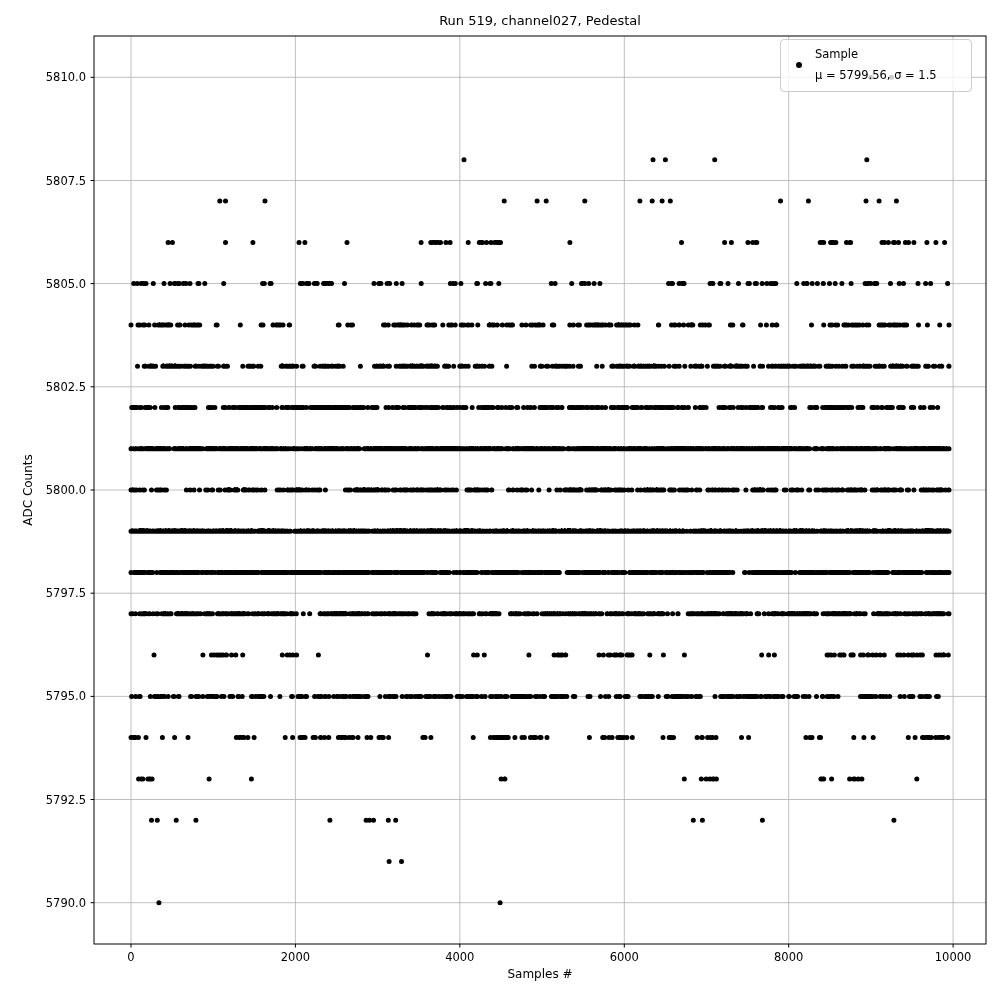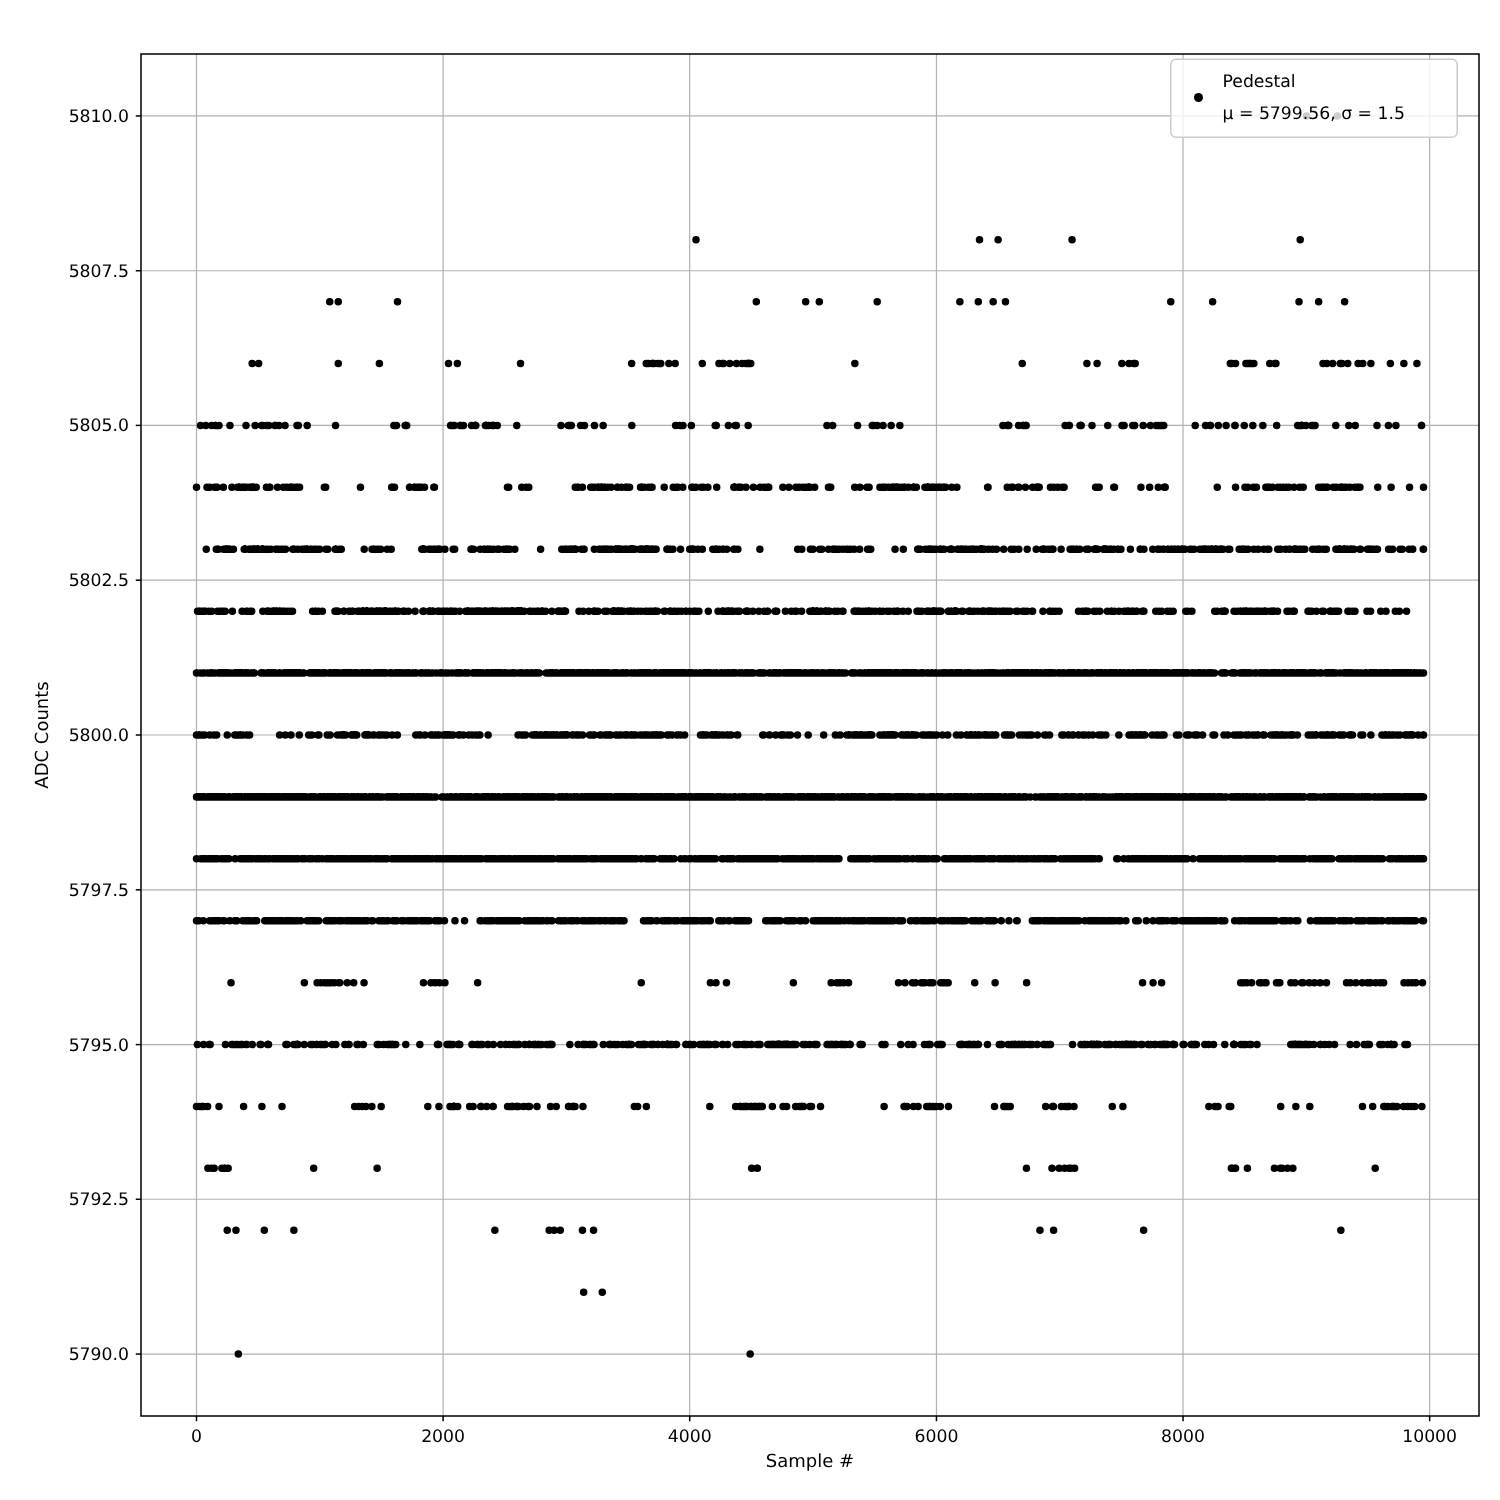--- a/index.html
+++ b/index.html
@@ -97,23 +97,24 @@
       <line x1="90.5" x2="94" y1="386.8" y2="386.8" stroke="#000000" stroke-width="1"></line>
       <text x="86" y="390.8" text-anchor="end" font-size="11.5" fill="#000" font-family="&quot;DejaVu Sans&quot;,sans-serif">5802.5</text>
       <line x1="90.5" x2="94" y1="283.6" y2="283.6" stroke="#000000" stroke-width="1"></line>
       <text x="86" y="287.6" text-anchor="end" font-size="11.5" fill="#000" font-family="&quot;DejaVu Sans&quot;,sans-serif">5805.0</text>
       <line x1="90.5" x2="94" y1="180.5" y2="180.5" stroke="#000000" stroke-width="1"></line>
       <text x="86" y="184.5" text-anchor="end" font-size="11.5" fill="#000" font-family="&quot;DejaVu Sans&quot;,sans-serif">5807.5</text>
       <line x1="90.5" x2="94" y1="77.3" y2="77.3" stroke="#000000" stroke-width="1"></line>
       <text x="86" y="81.3" text-anchor="end" font-size="11.5" fill="#000" font-family="&quot;DejaVu Sans&quot;,sans-serif">5810.0</text>
     </svg>
 
-  <div class="x-axis-label">Sample #</div>
+  <div class="chart-title">Run 519, channel027, Pedestal</div>
+  <div class="x-axis-label">Samples #</div>
   <div class="y-axis-label">ADC Counts</div>
 
   <div class="legend">
     <span class="legend-marker"></span>
     <span class="legend-text">
-      <div>Pedestal</div>
+      <div>Sample</div>
       <div>μ = 5799.56, σ = 1.5</div>
     </span>
   </div>
 </div>
 
 </body></html>

